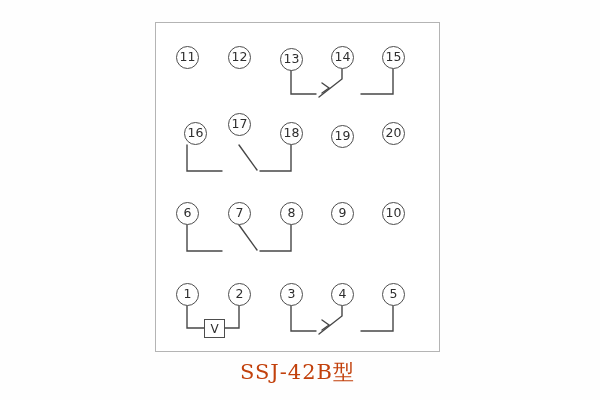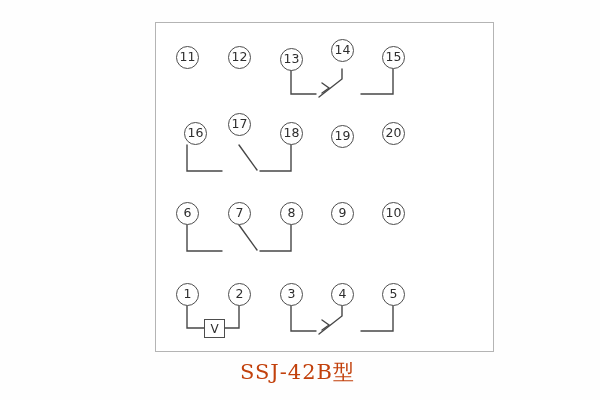--- a/index.html
+++ b/index.html
@@ -1,21 +1,21 @@
 <!DOCTYPE html>
 <html><head>
 <meta charset="utf-8">
 <style>
   html,body{margin:0;padding:0;background:#ffffff;}
   .screen{
     position:relative;width:600px;height:400px;background:#fefefe;
     font-family:"DejaVu Sans","Liberation Sans",sans-serif;overflow:hidden;
   }
   .panel{
-    position:absolute;left:155px;top:22px;width:339px;height:330px;
+    position:absolute;left:155px;top:22px;width:285px;height:330px;
     border:1px solid #b4b4b4;background:#fff;box-sizing:border-box;
   }
   .lines{position:absolute;left:0;top:0;width:285px;height:330px;}
   .terminal{
     position:absolute;width:23px;height:23px;border:1.6px solid #4d4d4d;
     border-radius:50%;background:#fff;box-sizing:border-box;
     display:flex;align-items:center;justify-content:center;
     font-size:12.5px;color:#2e2e2e;line-height:1;
   }
   .vbox{
@@ -65,21 +65,21 @@
           <path d="M186,283 V293 L163,311"></path>
           <path d="M166,297 L173,302 L166,307"></path>
           <path d="M237,283 V308 H205"></path>
         </g>
       </g>
     </svg>
 
     <div class="terminal" style="left:20px;top:23px">11</div>
     <div class="terminal" style="left:72px;top:23px">12</div>
     <div class="terminal" style="left:124px;top:25px">13</div>
-    <div class="terminal" style="left:175px;top:16px">14</div>
+    <div class="terminal" style="left:175px;top:23px">14</div>
     <div class="terminal" style="left:226px;top:23px">15</div>
 
     <div class="terminal" style="left:28px;top:99px">16</div>
     <div class="terminal" style="left:72px;top:90px">17</div>
     <div class="terminal" style="left:124px;top:99px">18</div>
     <div class="terminal" style="left:175px;top:102px">19</div>
     <div class="terminal" style="left:226px;top:99px">20</div>
 
     <div class="terminal" style="left:20px;top:179px">6</div>
     <div class="terminal" style="left:72px;top:179px">7</div>

